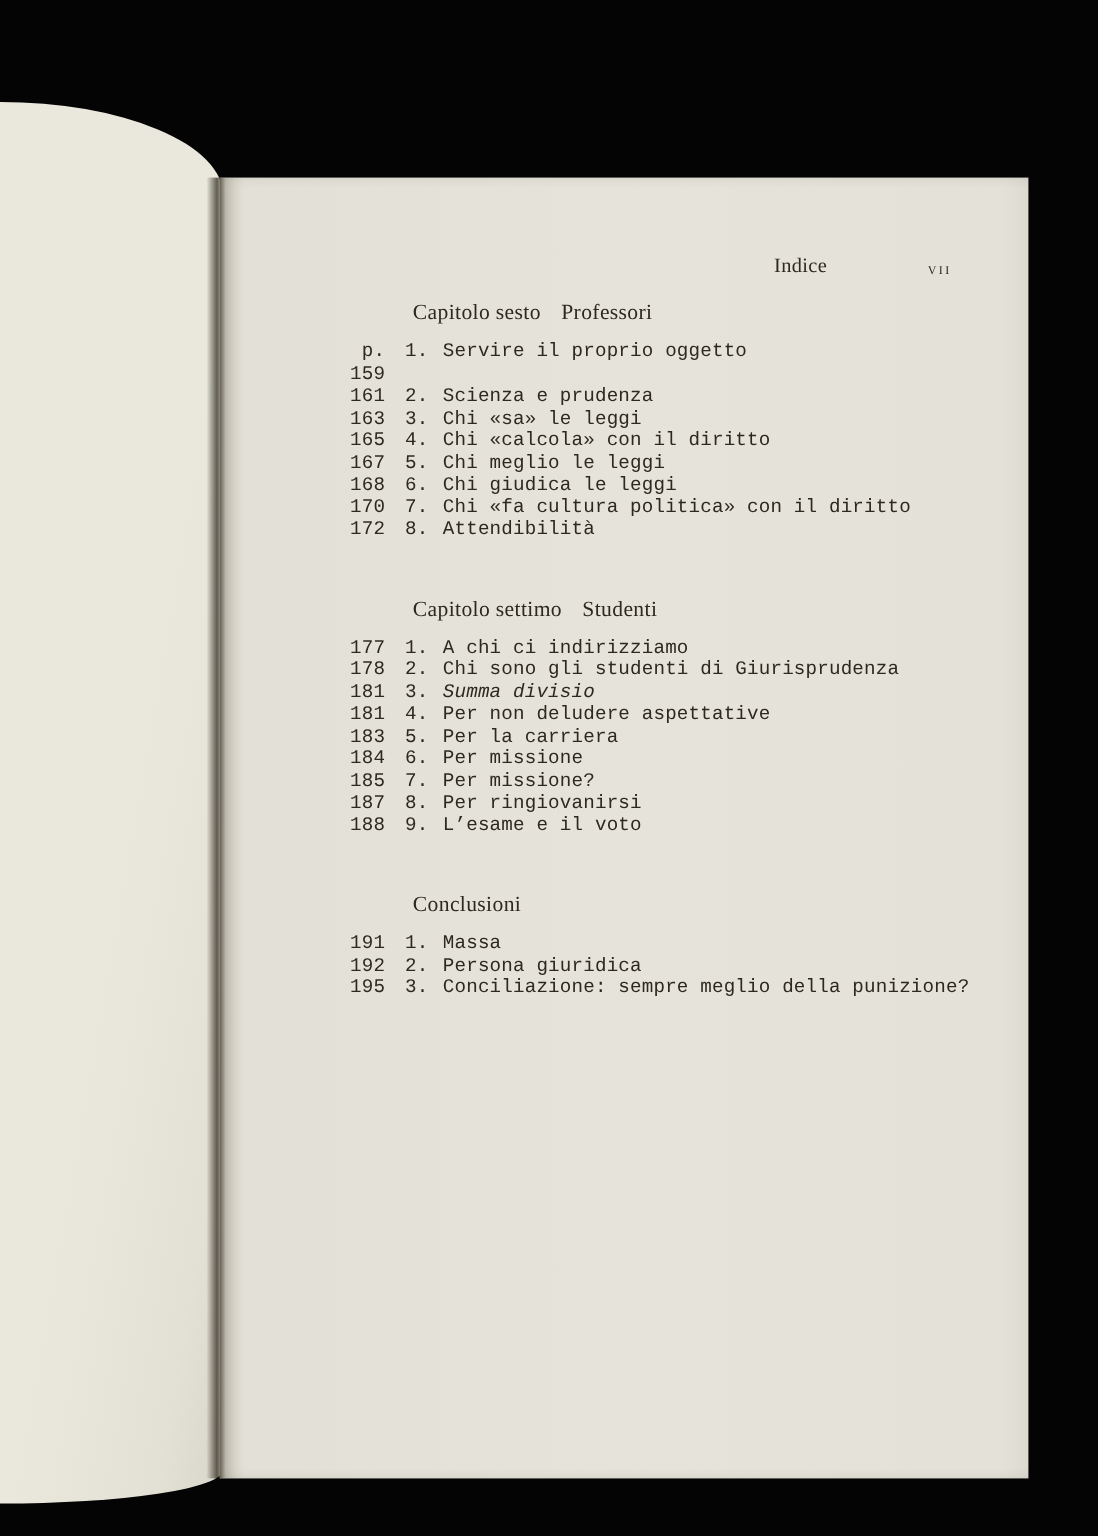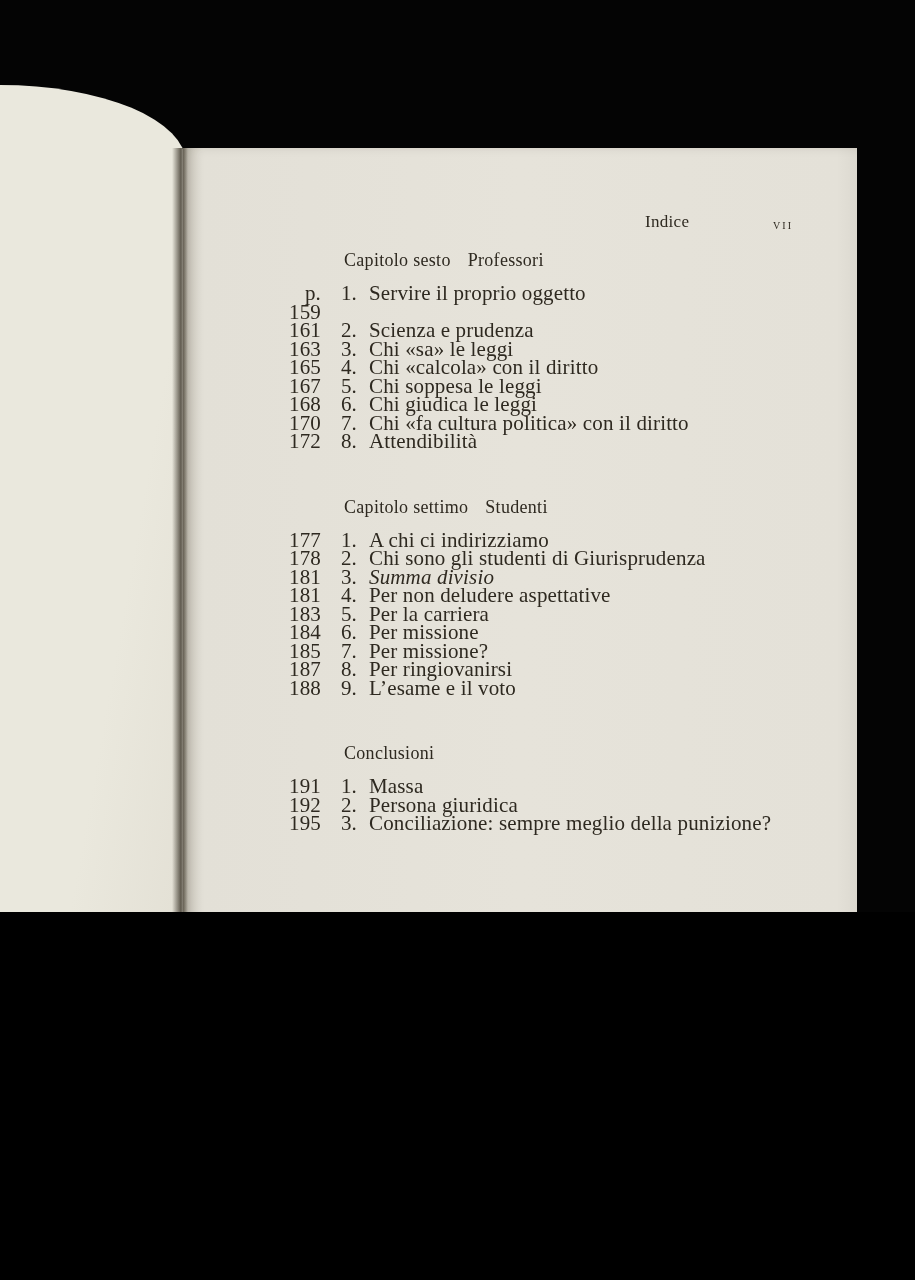--- a/index.html
+++ b/index.html
@@ -1,19 +1,19 @@
 <!DOCTYPE html>
 <html><head>
 <meta charset="utf-8">
 <style>
   html, body { margin: 0; padding: 0; background: #000; }
   .scene {
     position: relative;
     width: 915px;
-    height: 912px;
+    height: 1280px;
     background: #040404;
     overflow: hidden;
     font-family: "Liberation Serif", "DejaVu Serif", serif;
   }
   
   .left-page {
     position: absolute;
     left: 0;
     top: 85px;
     width: 186px;
@@ -71,23 +71,24 @@
     margin: 0 0 12px 65px;
     font-size: 18px;
     font-weight: normal;
     line-height: 24px;
     letter-spacing: 0.3px;
   }
   .chapter-title { margin-left: 17px; }
   .chapter-title.empty { margin-left: 0; }
   .entry {
     display: flex;
-    font-size: 21px;
+    font-size: 16px;
     line-height: 18.5px;
     letter-spacing: 0.15px;
+    font-family: Liberation Mono, monospace;
   }
   .entry-page { width: 42px; text-align: right; flex: none; }
   .entry-num  { width: 36px; text-align: right; flex: none; }
   .entry-title { padding-left: 12px; white-space: nowrap; }
   .entry-title.italic { font-style: italic; }
 </style>
 </head>
 <body>
 
 <div class="scene">
@@ -123,21 +124,21 @@
 
   <div class="entry">
     <span class="entry-page">165</span>
     <span class="entry-num">4.</span>
     <span class="entry-title">Chi «calcola» con il diritto</span>
   </div>
 
   <div class="entry">
     <span class="entry-page">167</span>
     <span class="entry-num">5.</span>
-    <span class="entry-title">Chi soppesa le leggi</span>
+    <span class="entry-title">Chi meglio le leggi</span>
   </div>
 
   <div class="entry">
     <span class="entry-page">168</span>
     <span class="entry-num">6.</span>
     <span class="entry-title">Chi giudica le leggi</span>
   </div>
 
   <div class="entry">
     <span class="entry-page">170</span>

